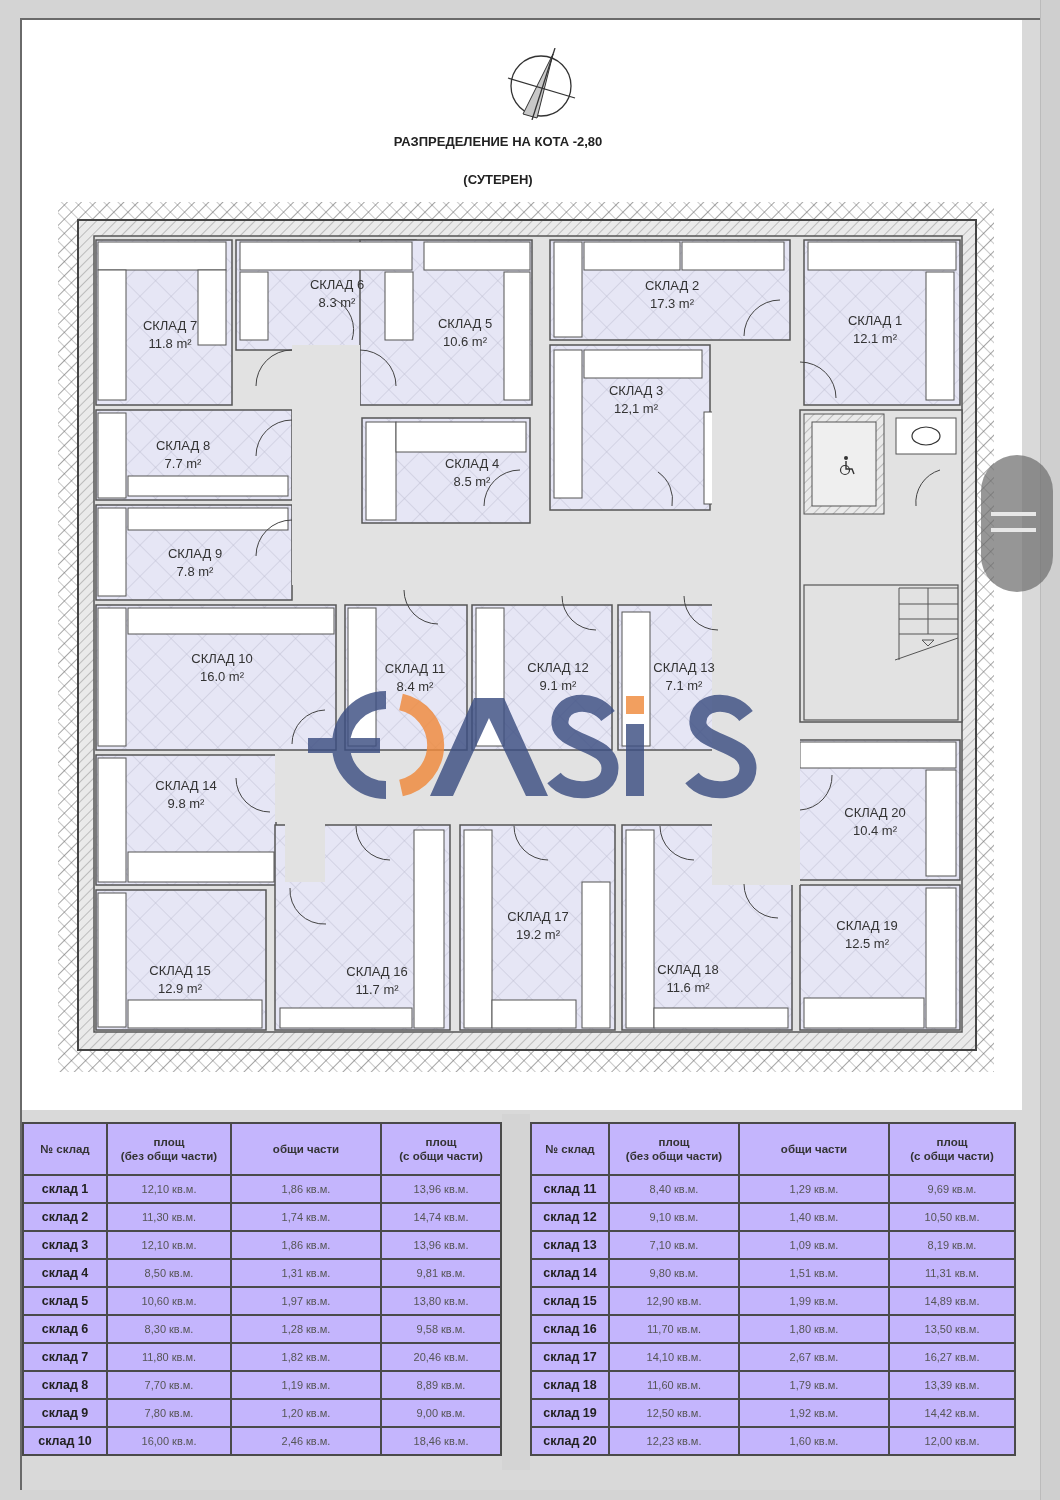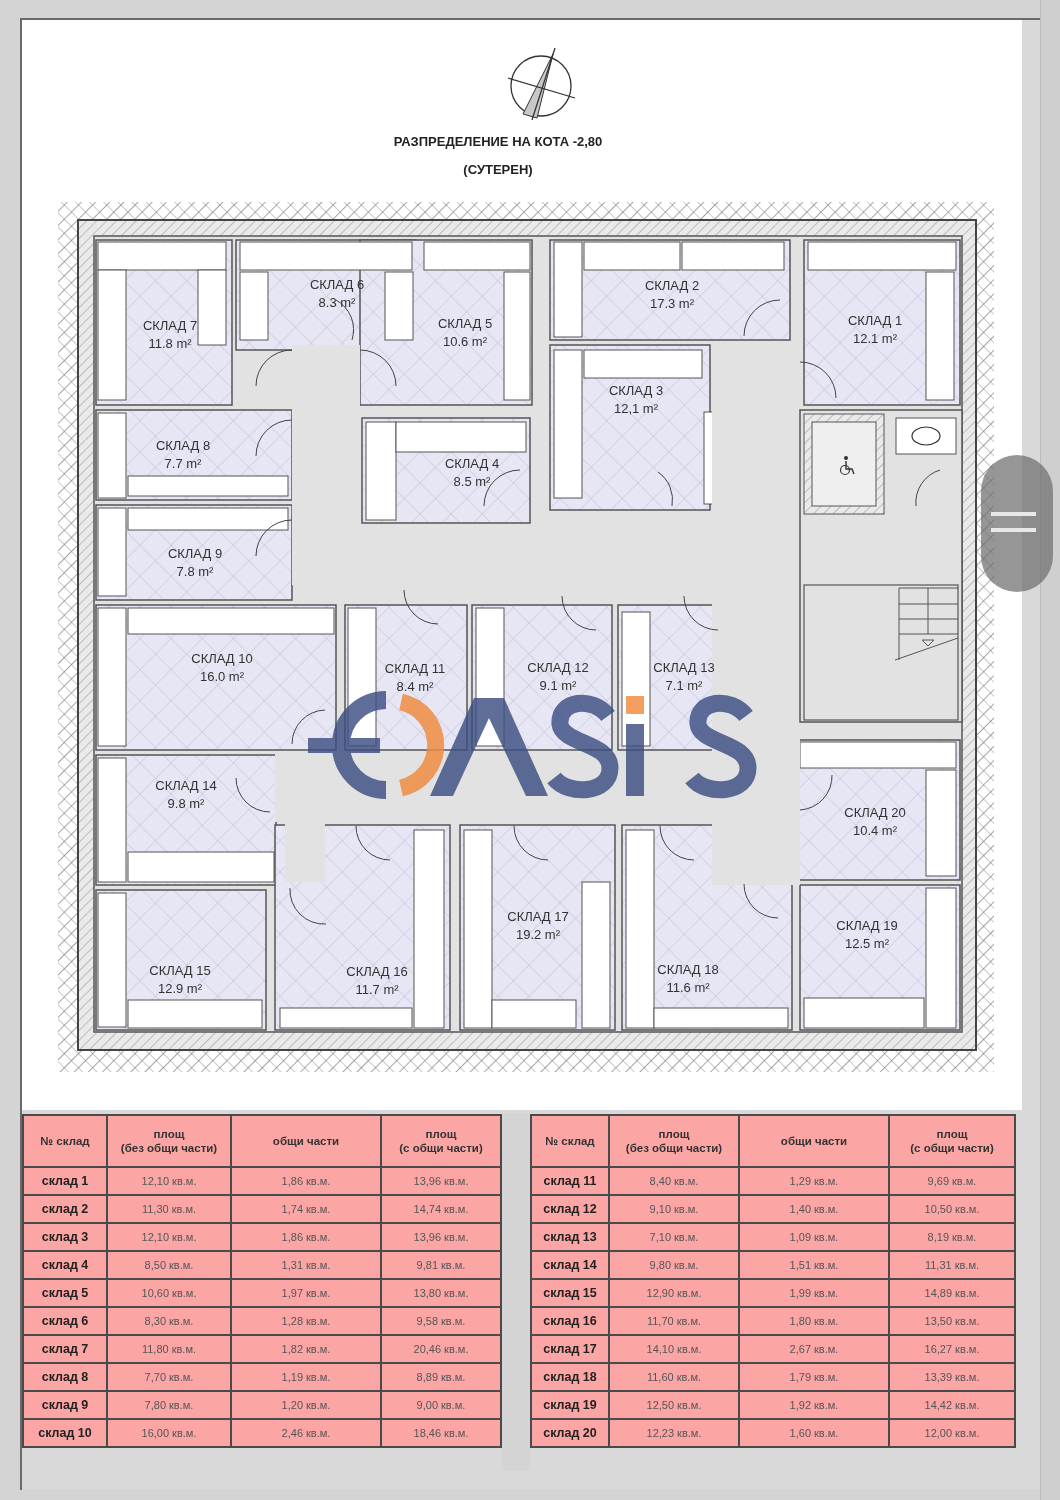--- a/index.html
+++ b/index.html
@@ -13,43 +13,44 @@
   }
   .paper {
     position:absolute; left:22px; top:20px; width:1000px; height:1090px; background:#ffffff;
   }
   .compass { position:absolute; left:505px; top:48px; width:72px; height:72px; }
   .title {
     position:absolute; left:0; width:908px; text-align:center;
     font-family:"Liberation Sans", sans-serif; font-weight:bold; color:#222; font-size:13px;margin-left:44px;
   }
   .title.l1 { top:134px; }
-  .title.l2 { top:162px; }
+  .title.l2 { top:172px; }
 
   .plan { position:absolute; left:56px; top:200px; width:940px; height:875px; }
   .room-label {
     position:absolute; text-align:center; font-family:"Liberation Sans", sans-serif;
     font-size:13px; color:#333; line-height:18px; transform:translate(-50%, -50%); white-space:nowrap;
   }
 
   .watermark {
     position:absolute; left:308px; top:688px; width:460px; height:115px;
   }
   .scroll-handle {
     position:absolute; left:981px; top:455px; width:72px; height:137px;
     border-radius:36px; background:rgba(110,110,110,0.72);
   }
   .scroll-handle .bar {
     position:absolute; left:10px; width:45px; height:4px; background:#e8e8e8;
   }
   .right-edge { position:absolute; left:1040px; top:0; width:20px; height:1500px; background:#cfcfcf; border-left:1px solid #bbb; }
 
   table.areas {
-    position:absolute; border-collapse:collapse; background:#fca5a5;
+    position:absolute; border-collapse:collapse; background:#c4b5fd;
     font-family:"Liberation Sans", sans-serif;
+    margin-top:8px;
   }
   table.areas td, table.areas th {
     border:2px solid #4a4a4a; text-align:center; color:#555; font-size:11px; height:26px; padding:0;
   }
   table.areas th { height:50px; font-weight:bold; color:#333; font-size:11.5px; line-height:14px; }
   table.areas td.name { font-weight:bold; color:#222; font-size:12.5px; }
   .t-left { left:22px; top:1114px; width:480px; }
   .t-right { left:530px; top:1114px; width:486px; }
   .sep { position:absolute; left:502px; top:1114px; width:28px; height:356px; background:#d4d4d4; }
 </style>

